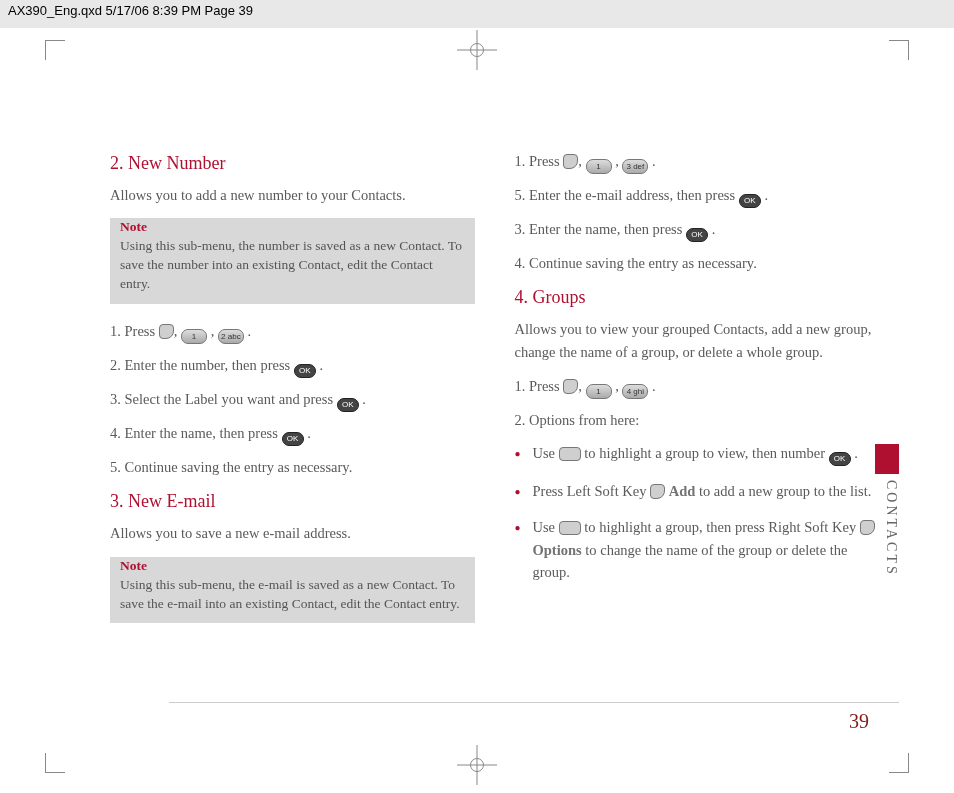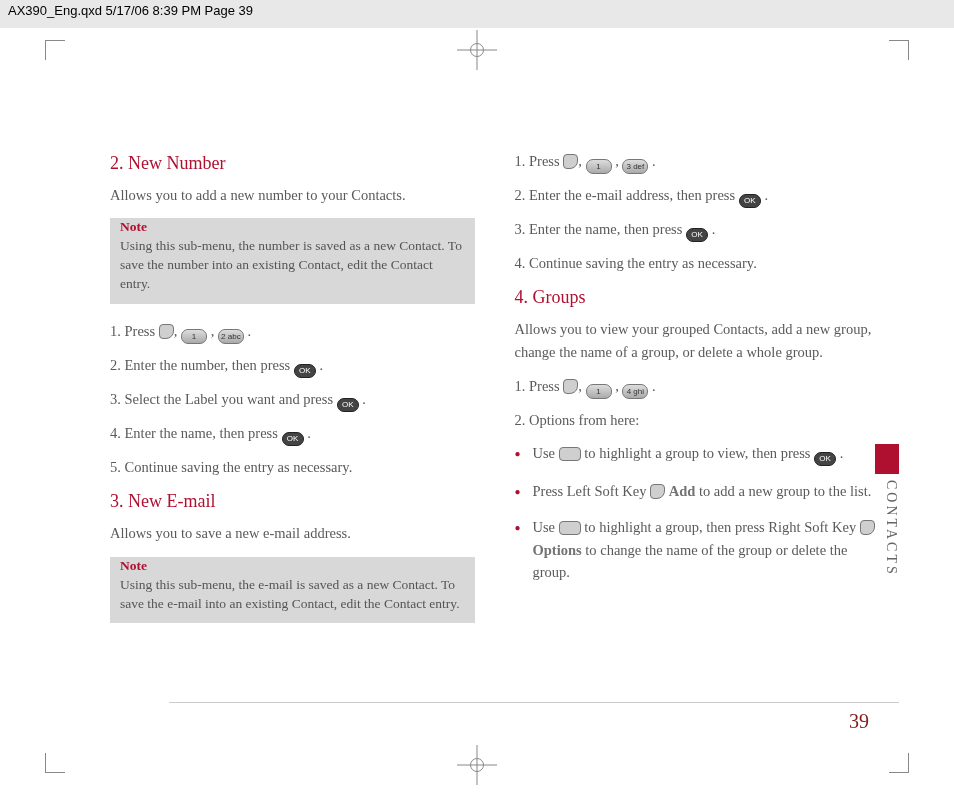--- a/index.html
+++ b/index.html
@@ -165,36 +165,36 @@
       <div class="note-title">Note</div>
       <div>Using this sub-menu, the e-mail is saved as a new Contact. To save the e-mail into an existing Contact, edit the Contact entry.</div>
     </div>
   </div>
 
   <div class="col">
     <p class="step">
       <span>1. Press </span><span class="icon icon-soft"></span><span>,  </span><span class="icon icon-key">1</span><span> ,  </span><span class="icon icon-key">3 def</span><span> .</span>
     </p>
     <p class="step">
-      <span>2. Enter the e-mail address, then press </span><span class="icon icon-ok">OK</span><span> .</span>
+      <span>5. Enter the e-mail address, then press </span><span class="icon icon-ok">OK</span><span> .</span>
     </p>
     <p class="step">
       <span>3. Enter the name, then press </span><span class="icon icon-ok">OK</span><span> .</span>
     </p>
     <p class="step">4. Continue saving the entry as necessary.</p>
 
     <div class="heading">4. Groups</div>
     <p>Allows you to view your grouped Contacts, add a new group, change the name of a group, or delete a whole group.</p>
     <p class="step">
       <span>1. Press </span><span class="icon icon-soft"></span><span>,  </span><span class="icon icon-key">1</span><span> ,  </span><span class="icon icon-key">4 ghi</span><span> .</span>
     </p>
     <p class="step">2. Options from here:</p>
     <ul class="bullet-list">
       <li>
-        <span>Use </span><span class="icon icon-nav"></span><span> to highlight a group to view, then press </span><span class="icon icon-ok">OK</span><span> .</span>
+        <span>Use </span><span class="icon icon-nav"></span><span> to highlight a group to view, then number </span><span class="icon icon-ok">OK</span><span> .</span>
       </li>
       <li>
         <span>Press Left Soft Key </span><span class="icon icon-soft"></span> <b>Add</b><span> to add a new group to the list.</span>
       </li>
       <li>
         <span>Use </span><span class="icon icon-nav"></span><span> to highlight a group, then press Right Soft Key </span><span class="icon icon-soft"></span> <b>Options</b><span> to change the name of the group or delete the group.</span>
       </li>
     </ul>
   </div>
 </div>

